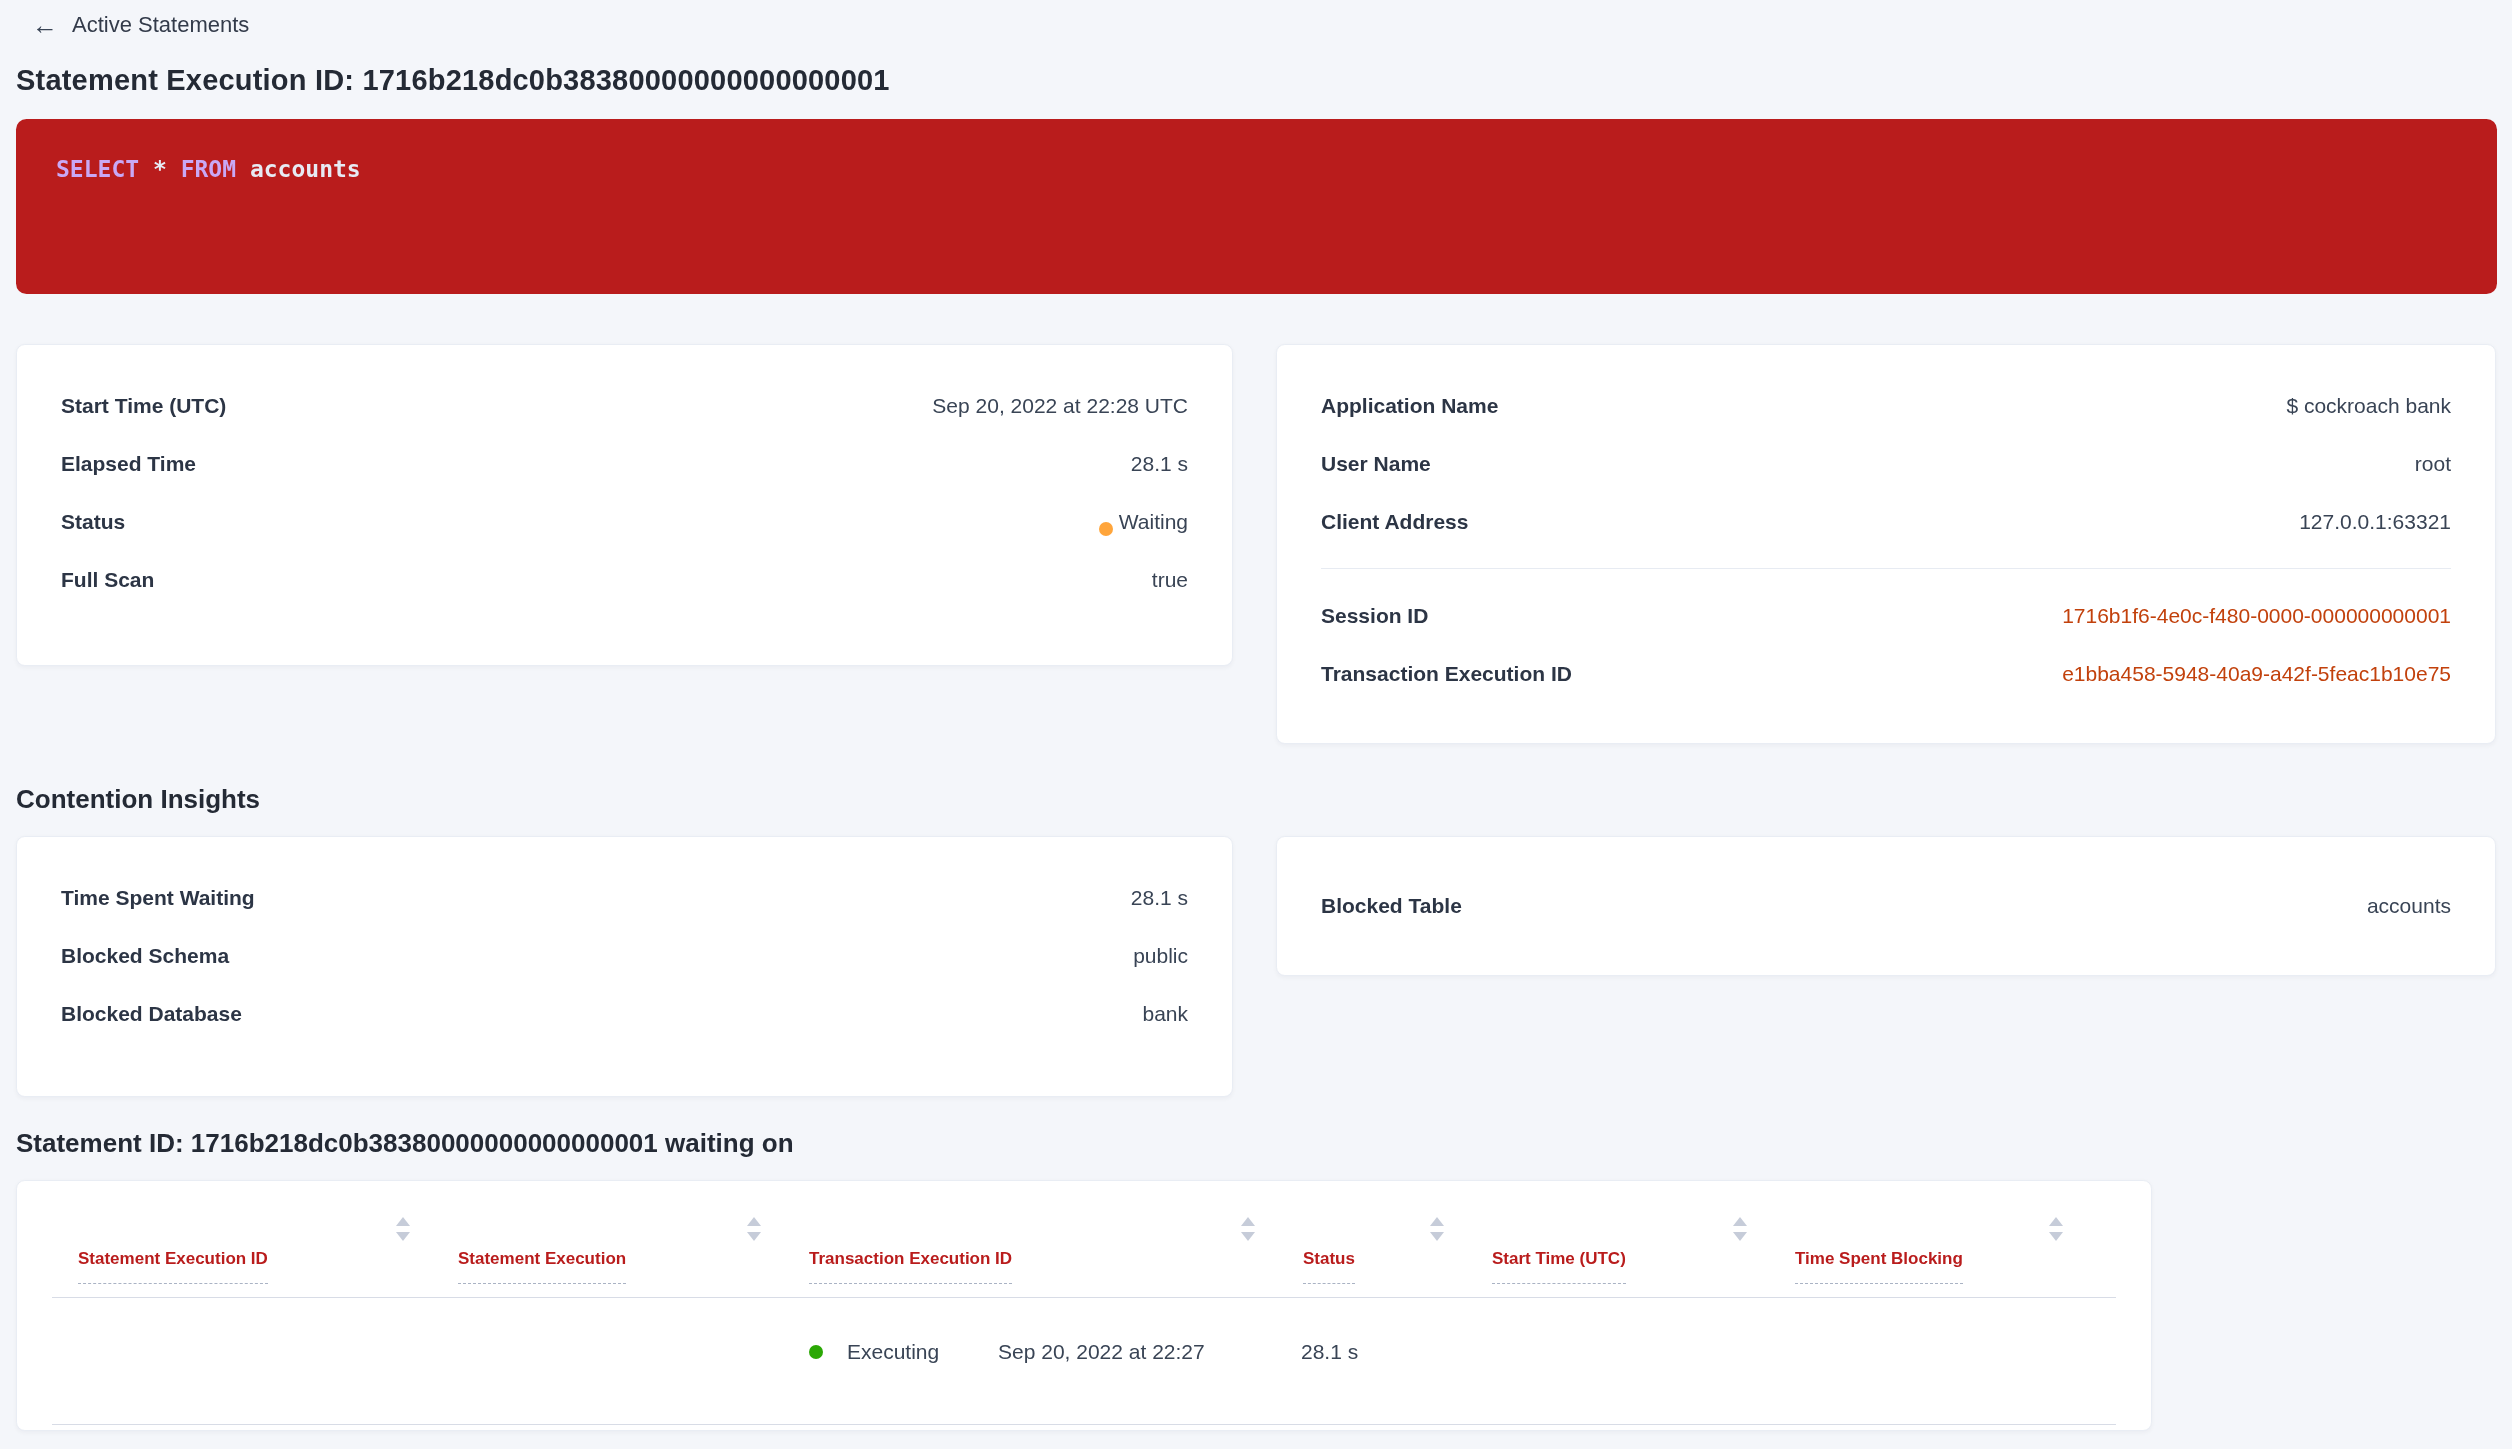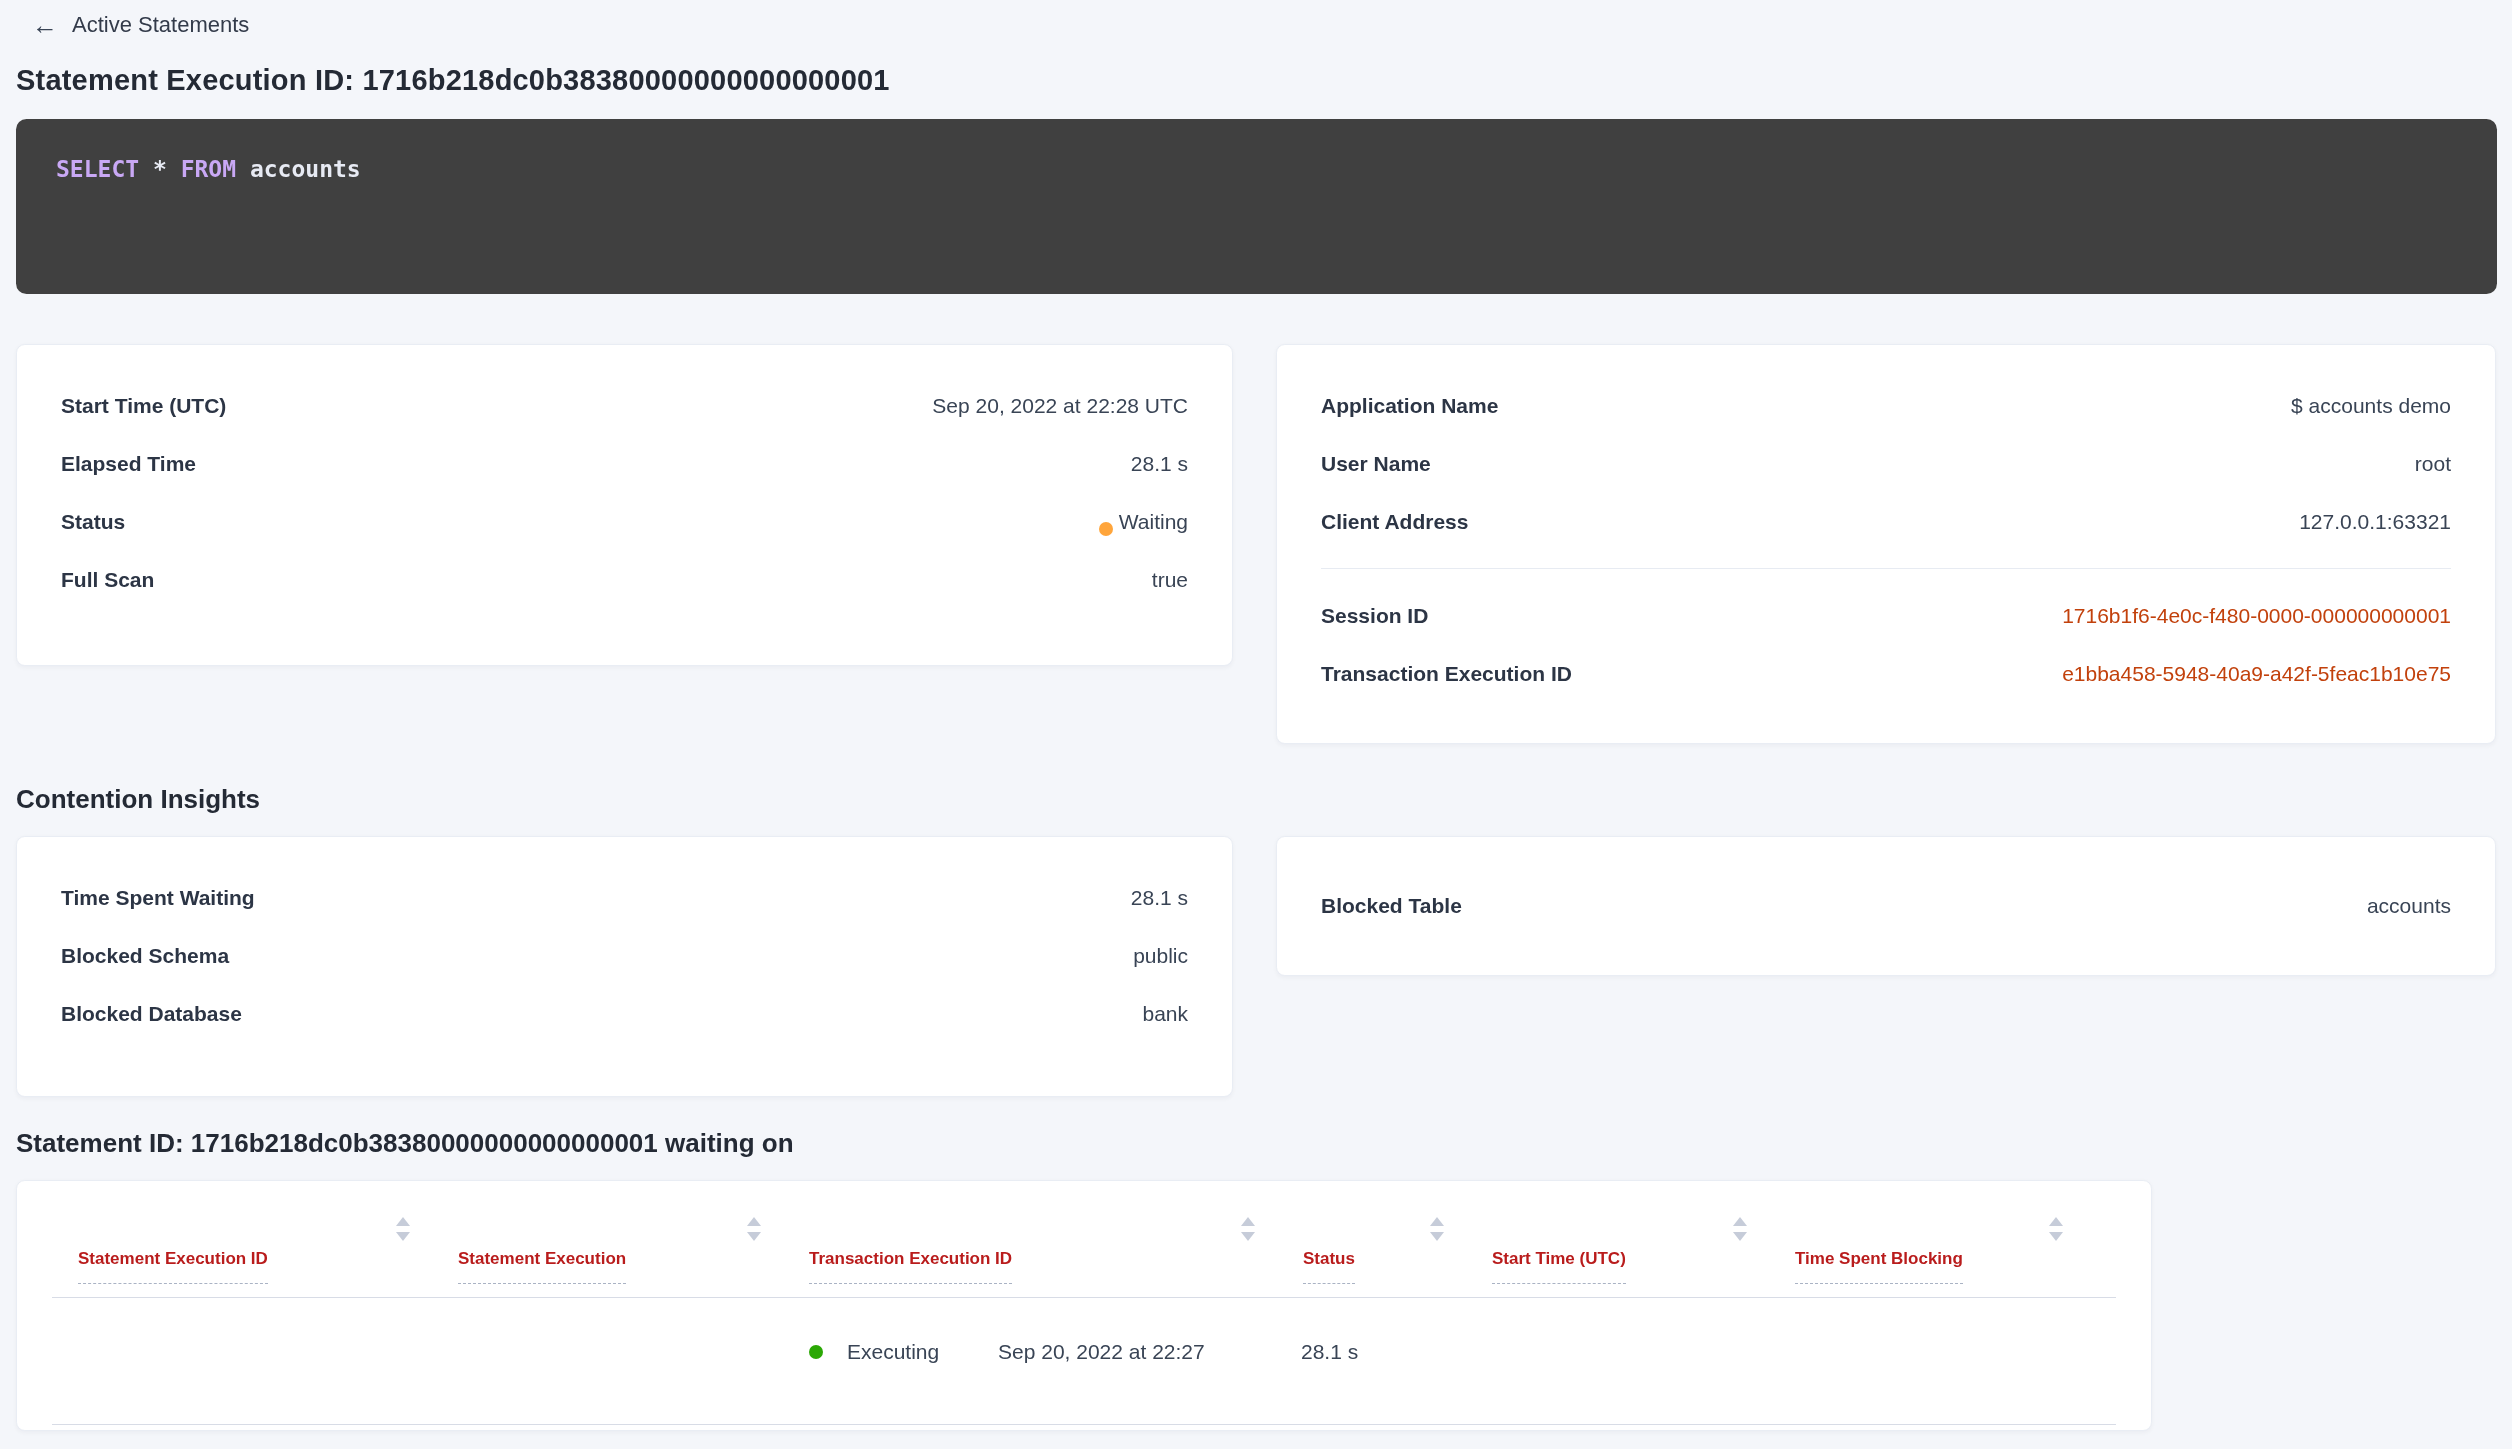--- a/index.html
+++ b/index.html
@@ -16,21 +16,21 @@
   .back-row { padding:12.3px 0 0 16px; display:flex; align-items:center; gap:14px; }
   .back-arrow { font-size:26px; color:#394455; line-height:26px; }
   .back-label { font-size:22px; color:#333b4a; line-height:26px; }
 
   
   h1.page-title { margin:24.6px 0 0 0; font-size:29px; font-weight:700; color:#242a35; line-height:35px; letter-spacing:0.2px; }
 
   
   .sql-box {
     margin-top:21px; height:175px; width:2481px;
-    background:#404040; border-radius:10.5px;
+    background:#b91c1c; border-radius:10.5px;
     padding:35px 40px;
     font-family:"DejaVu Sans Mono", monospace;
     font-size:23px; line-height:30px;
   }
   .sql-kw { color:#c9a8f5; font-weight:700; }
   .sql-plain { color:#e7eaf3; font-weight:700; }
 
   
   .cards-row { display:flex; gap:43px; align-items:flex-start; }
   .row1 { margin-top:50px; }
@@ -126,21 +126,21 @@
       </div>
       <div class="kv">
         <span class="k">Full Scan</span>
         <span class="v">true</span>
       </div>
     </div>
 
     <div class="card card-session">
       <div class="kv">
         <span class="k">Application Name</span>
-        <span class="v">$ accounts demo</span>
+        <span class="v">$ cockroach bank</span>
       </div>
       <div class="kv">
         <span class="k">User Name</span>
         <span class="v">root</span>
       </div>
       <div class="kv">
         <span class="k">Client Address</span>
         <span class="v">127.0.0.1:63321</span>
       </div>
       <div class="card-divider"></div>

